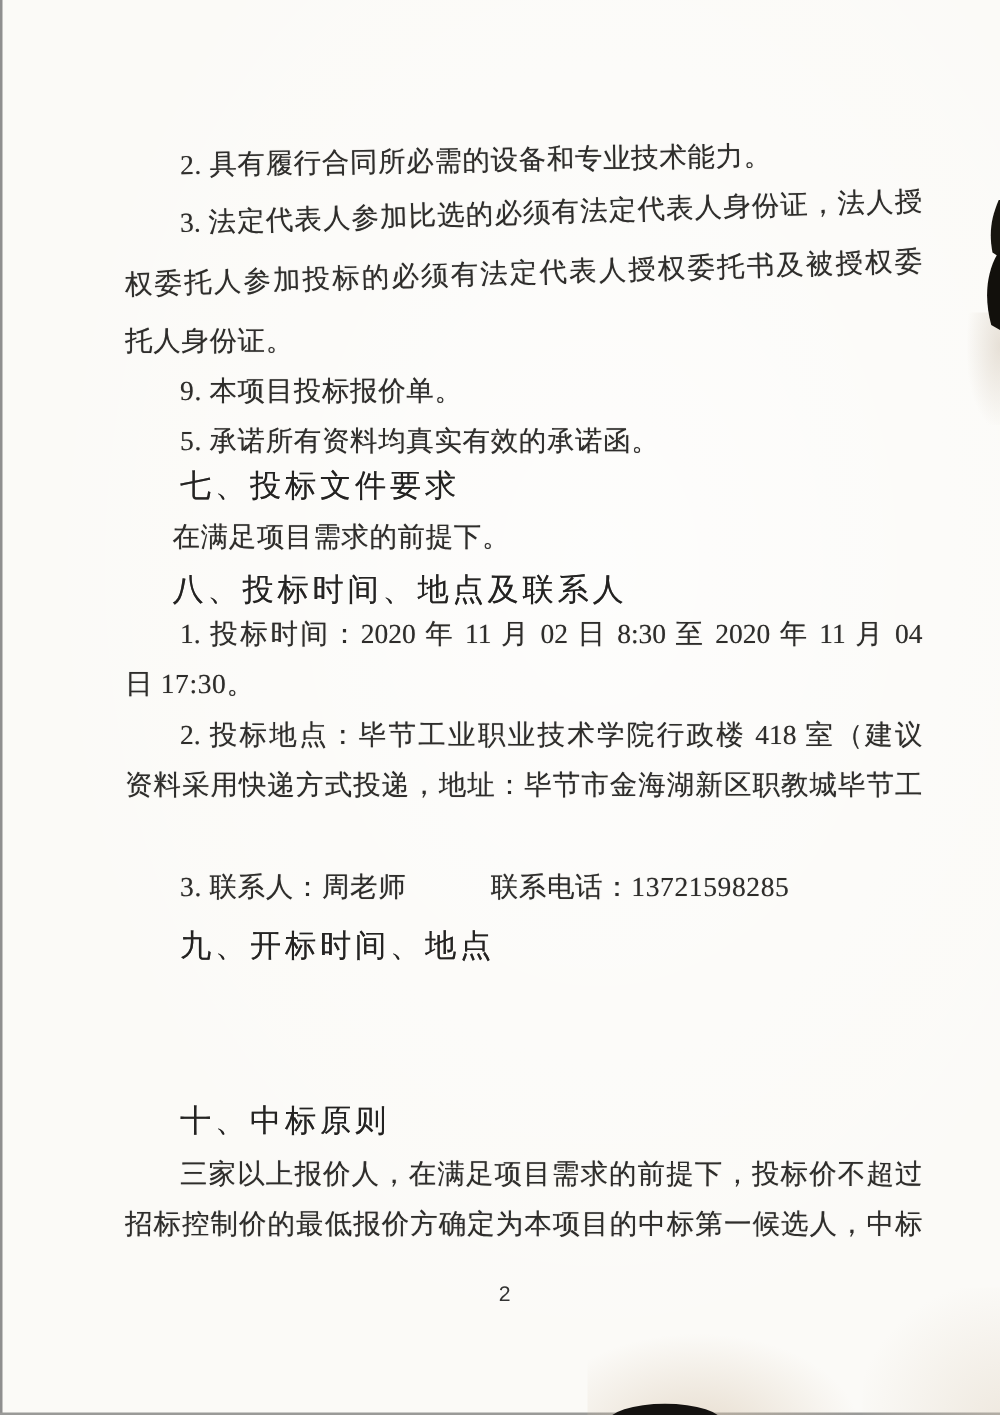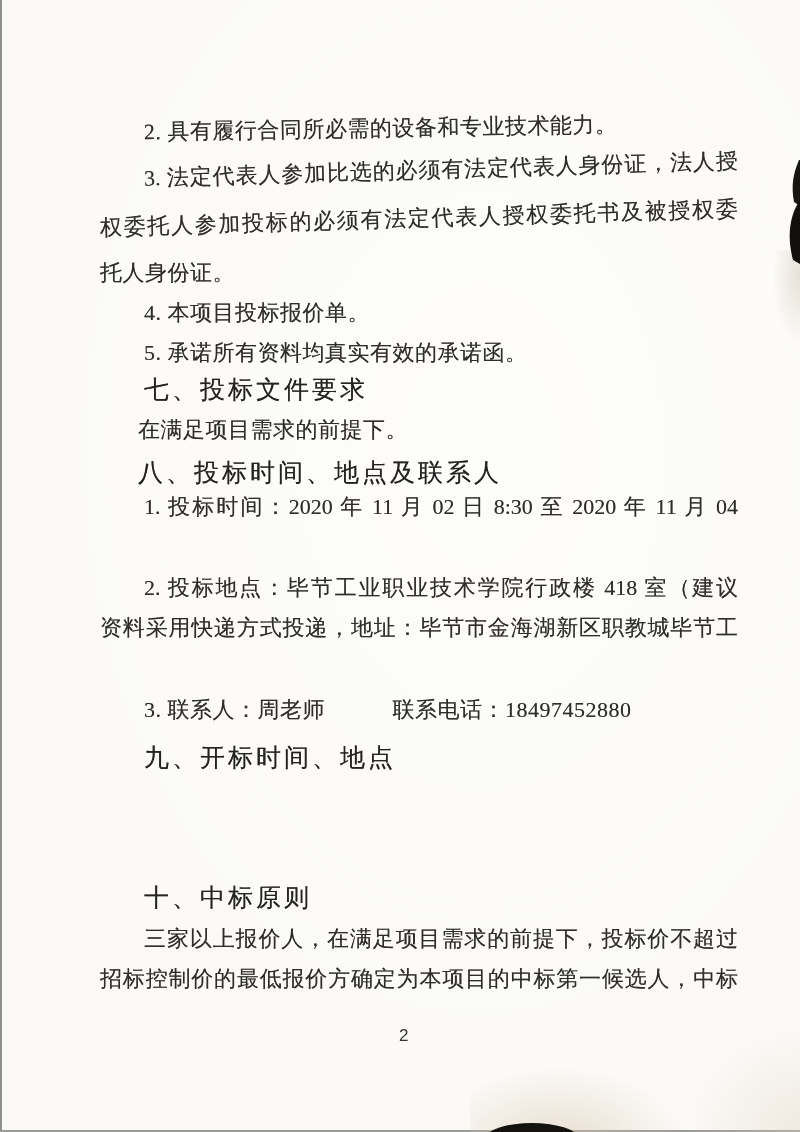--- a/index.html
+++ b/index.html
@@ -64,28 +64,29 @@
     </svg>
   </div>
   <div class="shadow1"></div>
   <div class="shadow2"></div>
   <div class="blot"></div>
 
   <div class="ln indent sk1" style="top:118px">2. 具有履行合同所必需的设备和专业技术能力。</div>
   <div class="ln indent fill sk2" style="top:165px">3. 法定代表人参加比选的必须有法定代表人身份证，法人授</div>
   <div class="ln fill sk2" style="top:213px">权委托人参加投标的必须有法定代表人授权委托书及被授权委</div>
   <div class="ln" style="top:258px">托人身份证。</div>
-  <div class="ln indent" style="top:298px">4. 本项目投标报价单。</div>
+  <div class="ln indent" style="top:298px">9. 本项目投标报价单。</div>
   <div class="ln indent" style="top:338px">5. 承诺所有资料均真实有效的承诺函。</div>
   <div class="ln head indent" style="top:374px">七、投标文件要求</div>
   <div class="ln" style="top:415px;left:138px">在满足项目需求的前提下。</div>
   <div class="ln head" style="top:457px;left:138px">八、投标时间、地点及联系人</div>
   <div class="ln indent fill" style="top:492px">1. 投标时间：2020 年 11 月 02 日 8:30 至 2020 年 11 月 04</div>
+  <div class="ln" style="top:532px">日 17:30。</div>
   <div class="ln indent fill" style="top:573px">2. 投标地点：毕节工业职业技术学院行政楼 418 室（建议</div>
   <div class="ln fill" style="top:613px">资料采用快递方式投递，地址：毕节市金海湖新区职教城毕节工</div>
-  <div class="ln indent" style="top:695px">3. 联系人：周老师　　　联系电话：18497452880</div>
+  <div class="ln indent" style="top:695px">3. 联系人：周老师　　　联系电话：13721598285</div>
   <div class="ln head indent" style="top:742px">九、开标时间、地点</div>
   <div class="ln indent fill" style="top:924px">三家以上报价人，在满足项目需求的前提下，投标价不超过</div>
   <div class="ln head indent" style="top:882px">十、中标原则</div>
   <div class="ln fill" style="top:964px">招标控制价的最低报价方确定为本项目的中标第一候选人，中标</div>
 
   <div class="pagenum">2</div>
 </div>
 
 </body></html>

